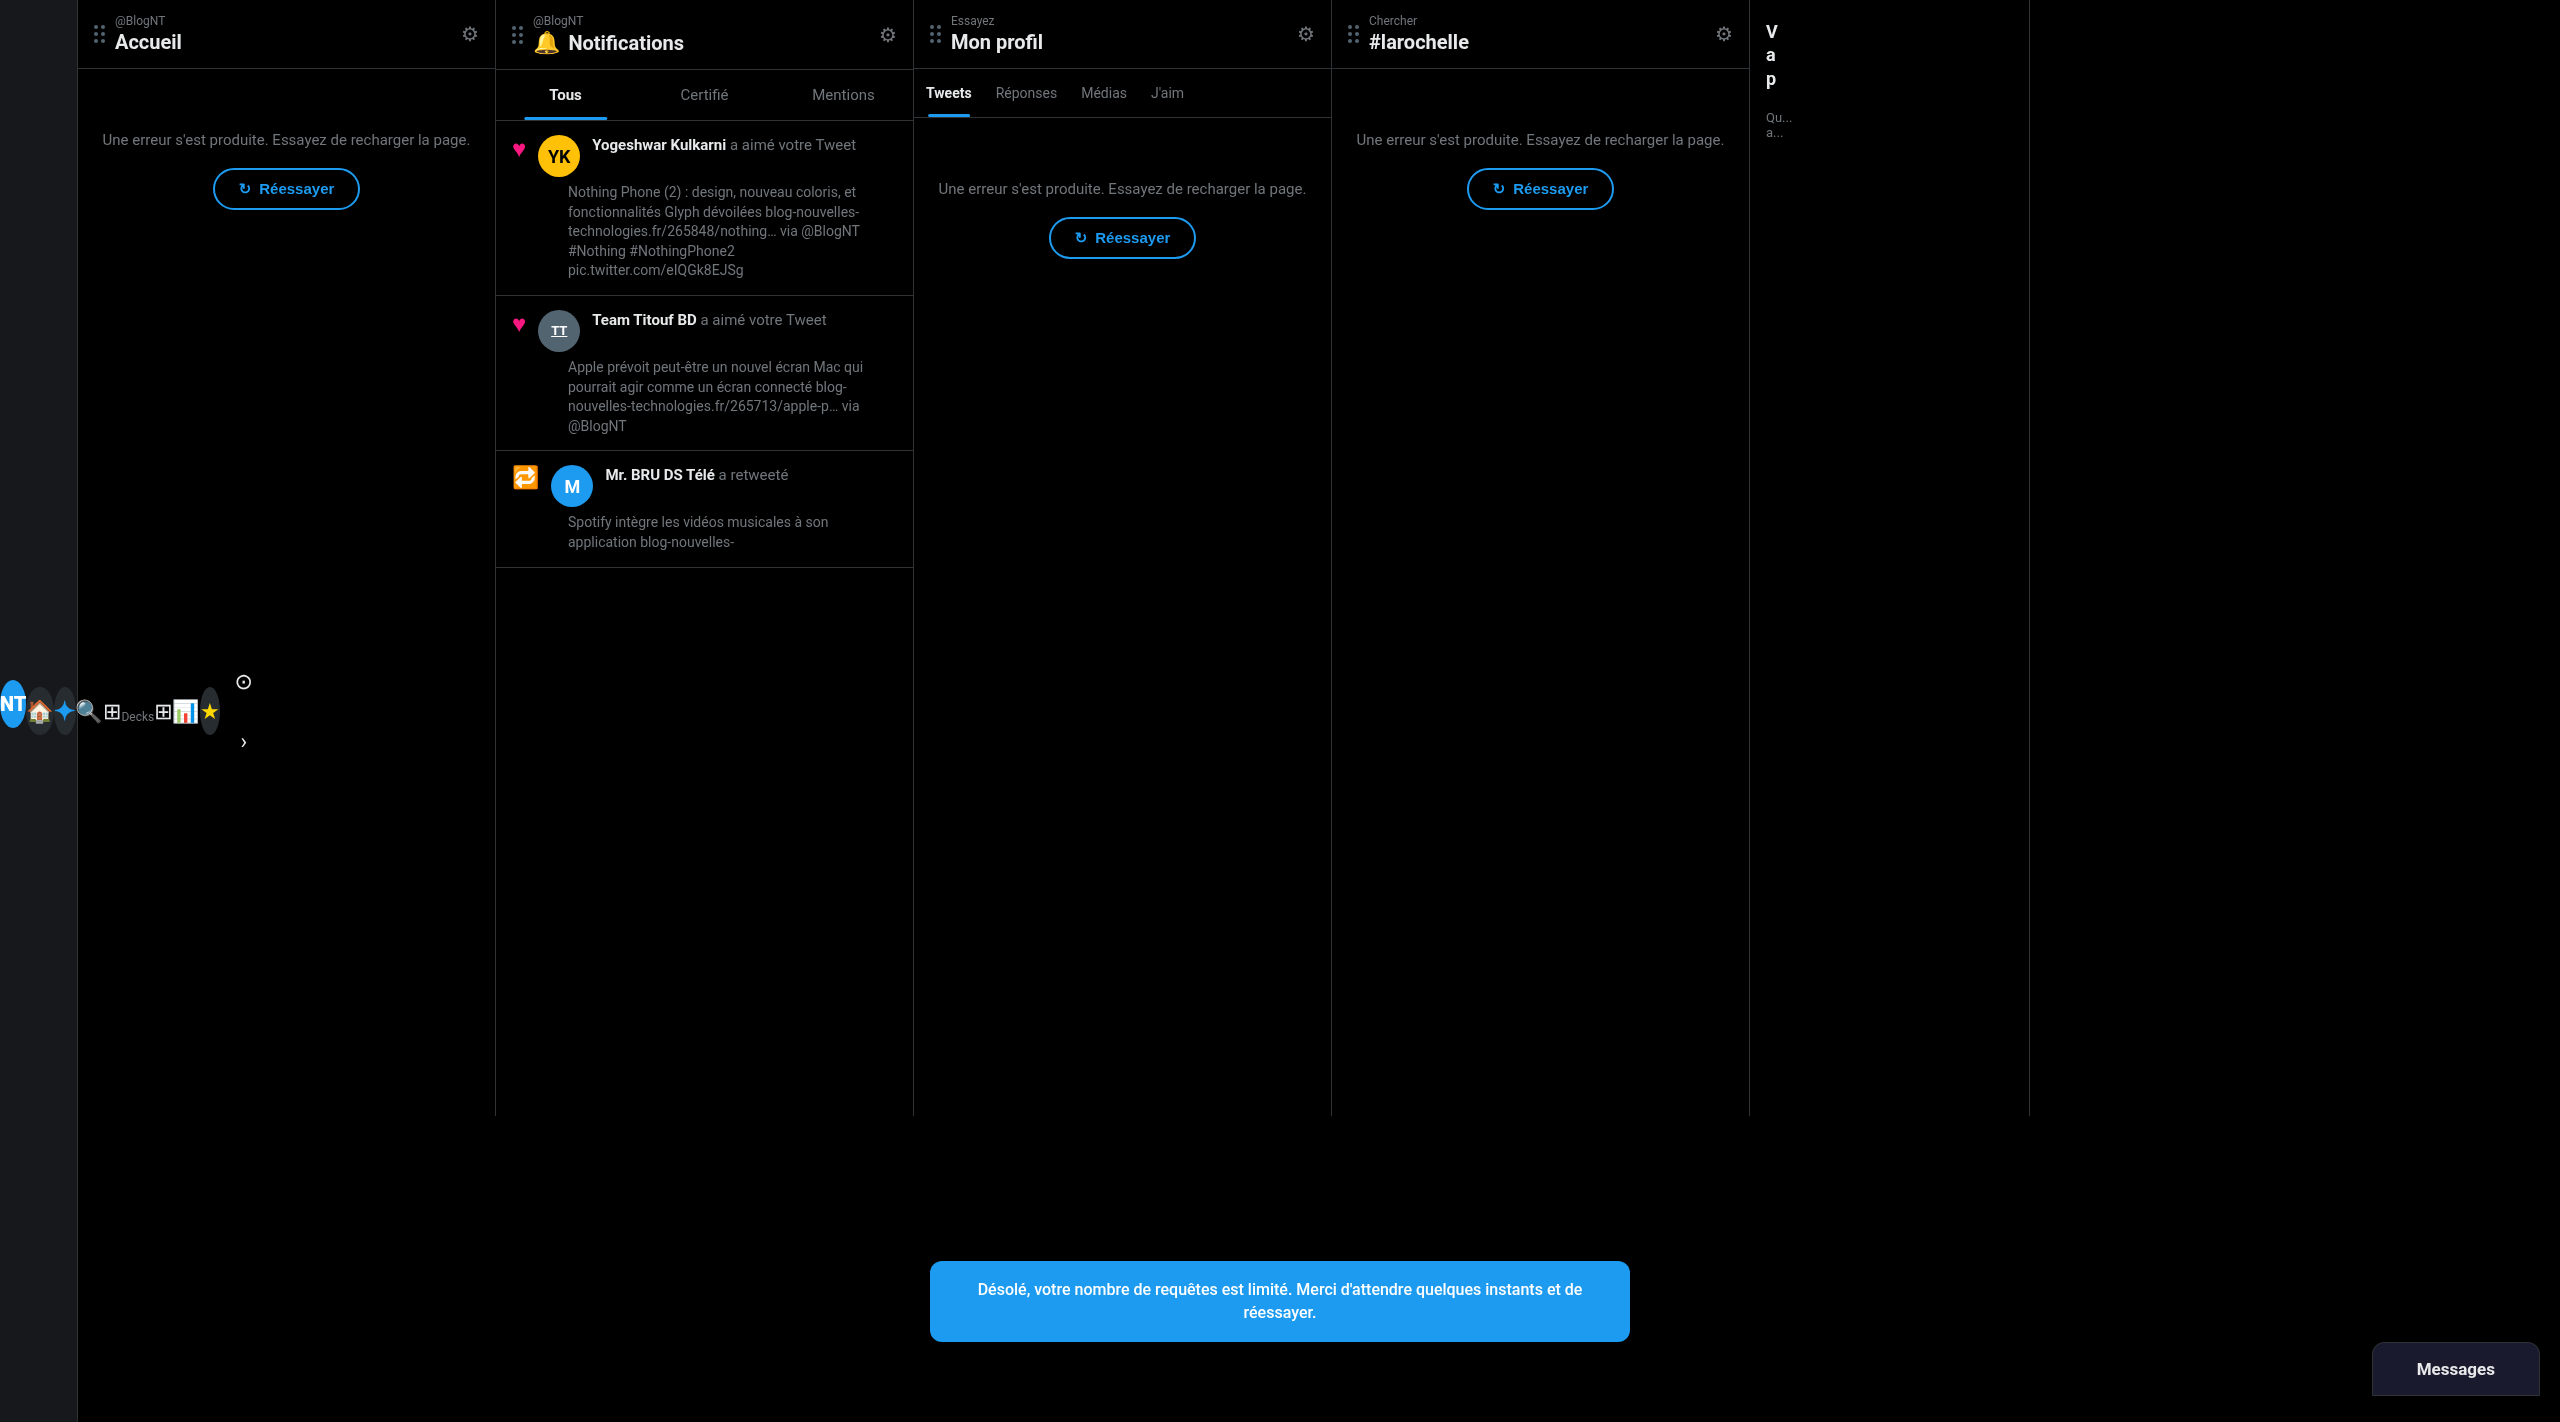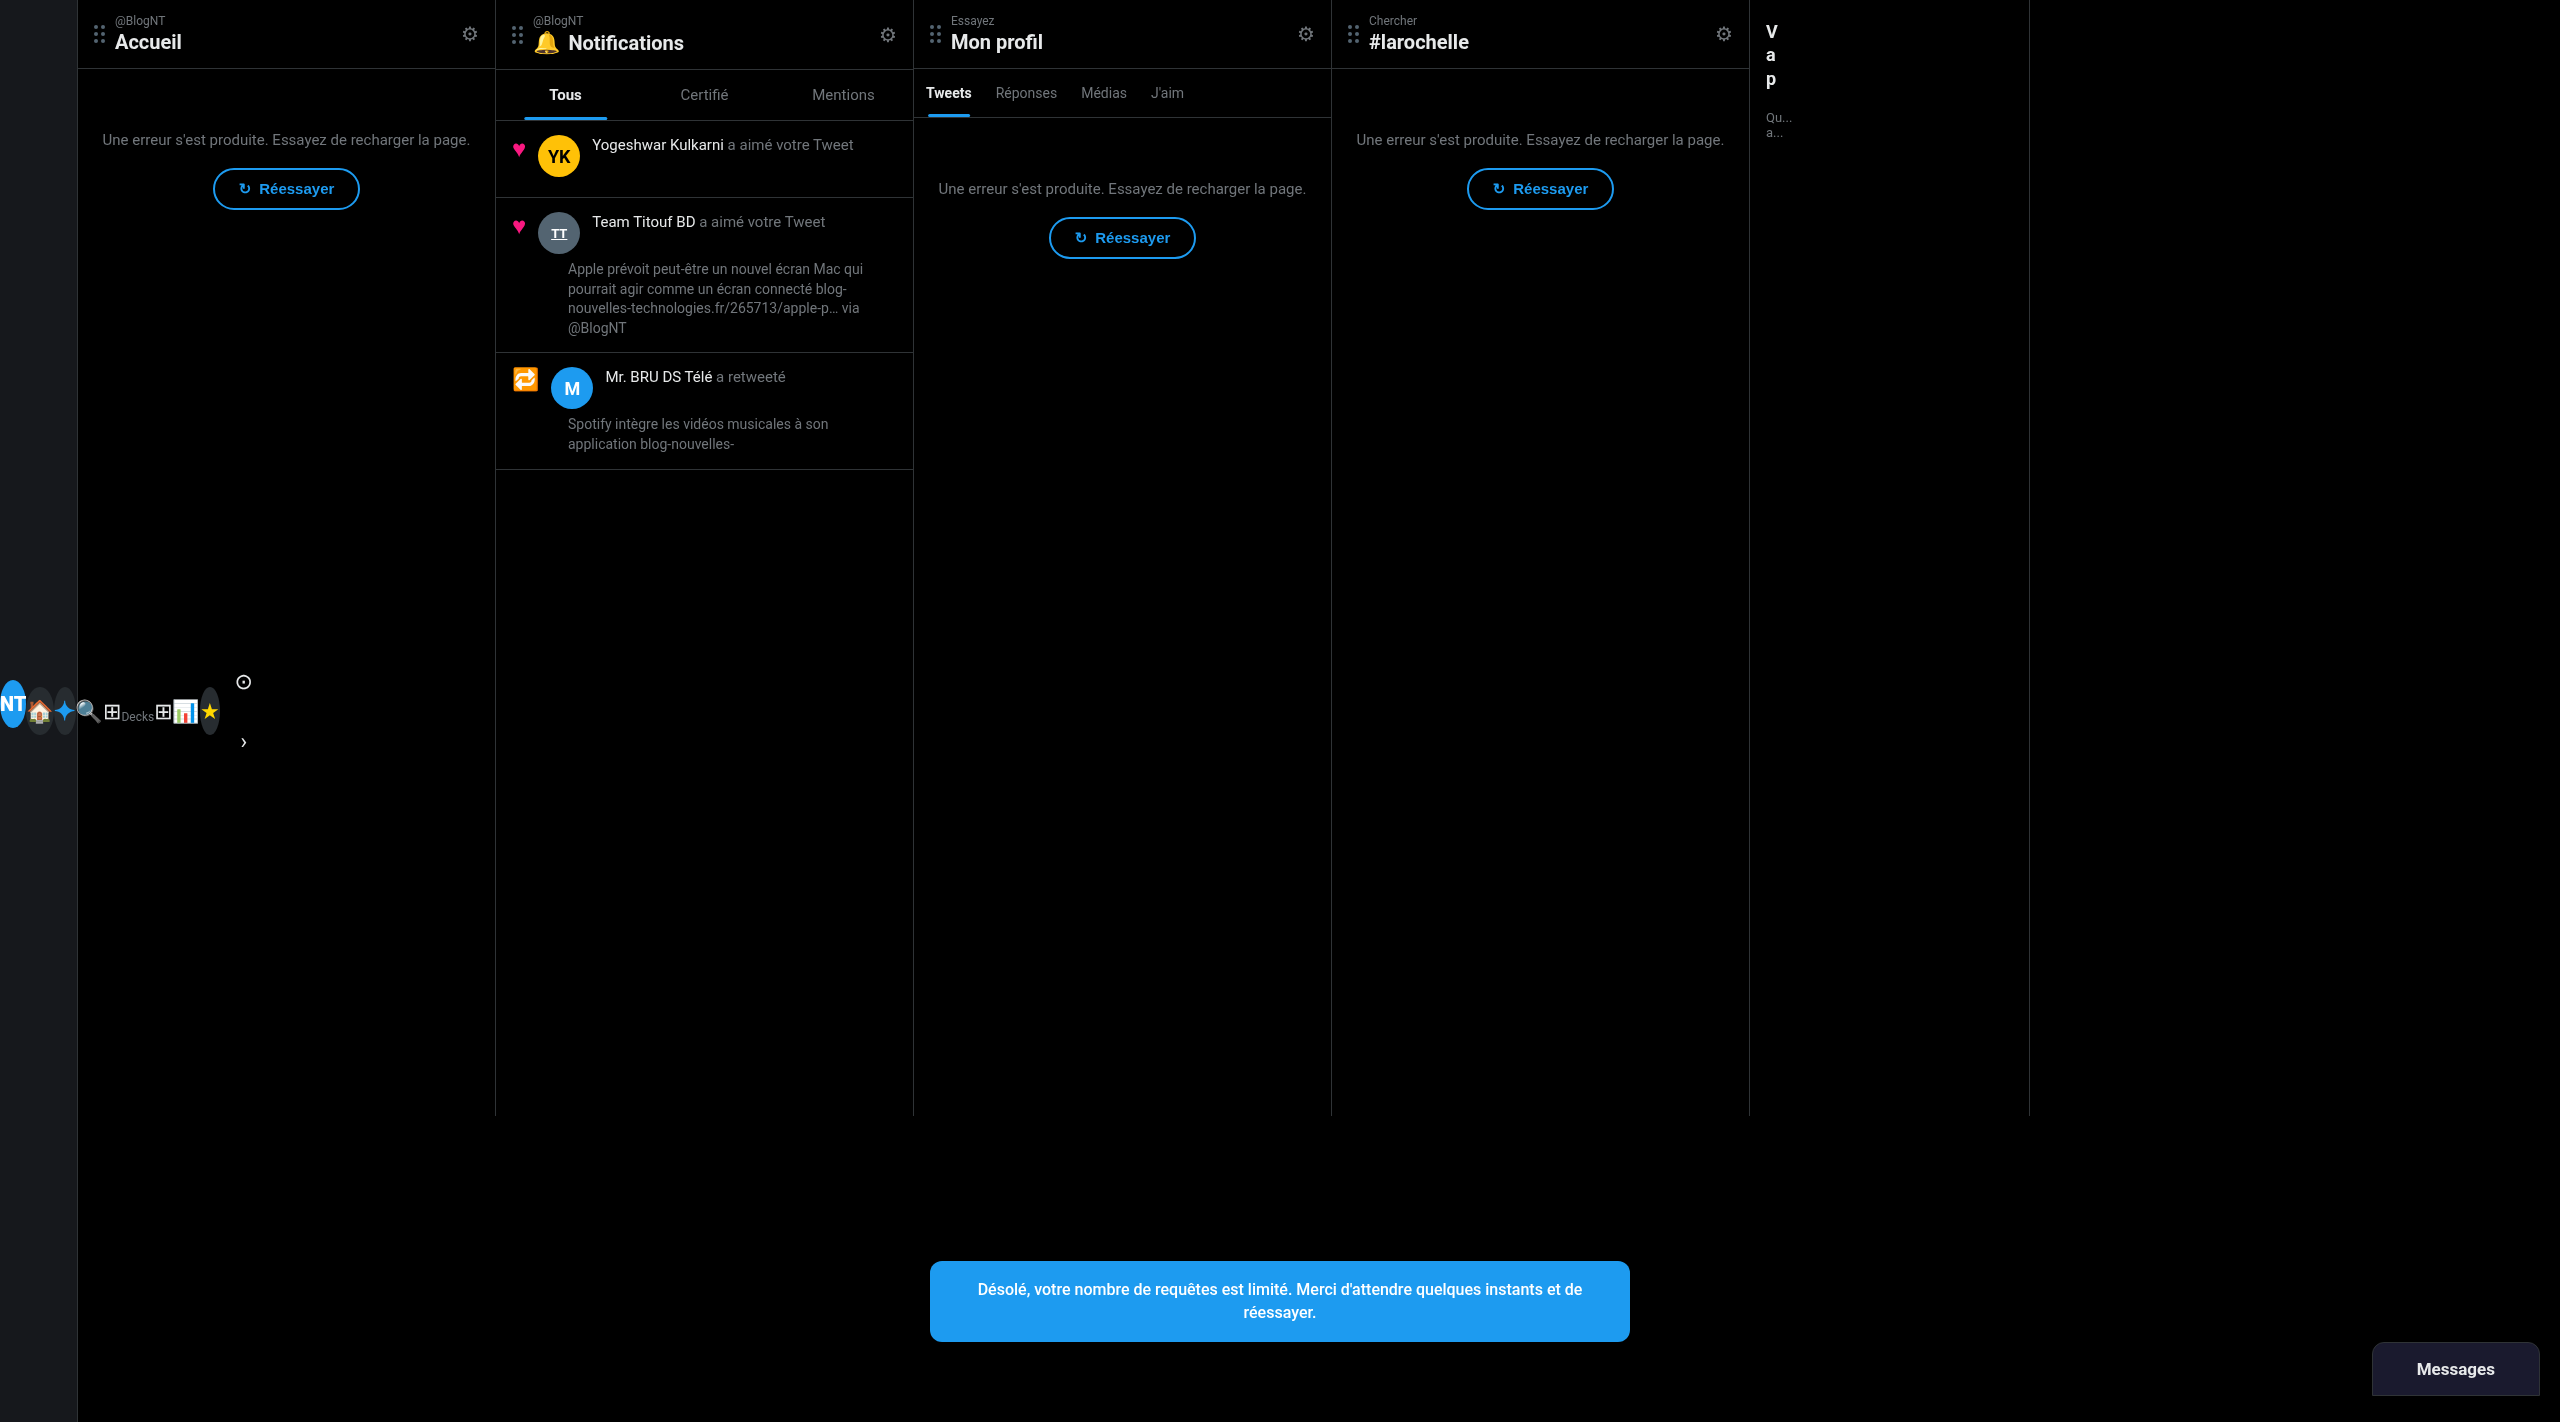--- a/index.html
+++ b/index.html
@@ -226,21 +226,21 @@
       align-items: center;
       justify-content: center;
       font-size: 18px;
       font-weight: 700;
     }
     .avatar-yellow { background: #ffc107; color: #000; }
     .avatar-gray { background: #536471; color: #fff; text-decoration: underline; }
     .avatar-blue { background: #1d9bf0; color: #fff; }
     .notif-name {
       font-size: 15px;
-      font-weight: 400;
+      font-weight: 700;
       color: #e7e9ea;
     }
     .notif-action {
       font-size: 15px;
       color: #71767b;
     }
     .notif-content {
       font-size: 14px;
       color: #71767b;
       line-height: 1.4;
@@ -388,20 +388,21 @@
 
       <div class="notif-item">
         <div class="notif-header">
           <span class="notif-icon-heart">♥</span>
           <div class="notif-avatar avatar-yellow">YK</div>
           <div>
             <span class="notif-name">Yogeshwar Kulkarni </span>
             <span class="notif-action">a aimé votre Tweet</span>
           </div>
         </div>
+        <div class="notif-content">Nothing Phone (2) : design, nouveau coloris, et fonctionnalités Glyph dévoilées blog-nouvelles-technologies.fr/265848/nothing… via @BlogNT #Nothing #NothingPhone2 pic.twitter.com/eIQGk8EJSg</div>
       </div>
 
       <div class="notif-item">
         <div class="notif-header">
           <span class="notif-icon-heart">♥</span>
           <div class="notif-avatar avatar-gray" style="font-size:13px;">TT</div>
           <div>
             <span class="notif-name">Team Titouf BD </span>
             <span class="notif-action">a aimé votre Tweet</span>
           </div>

